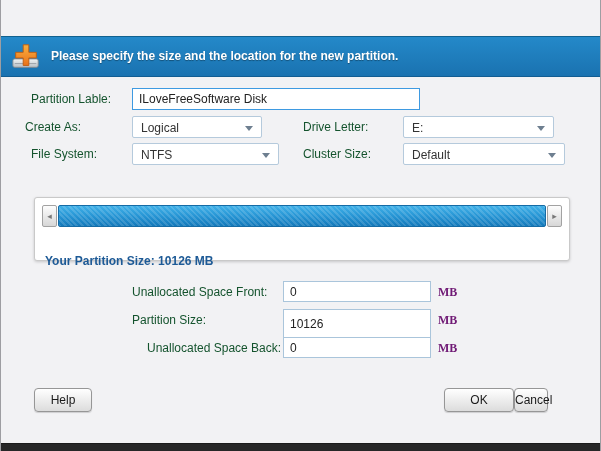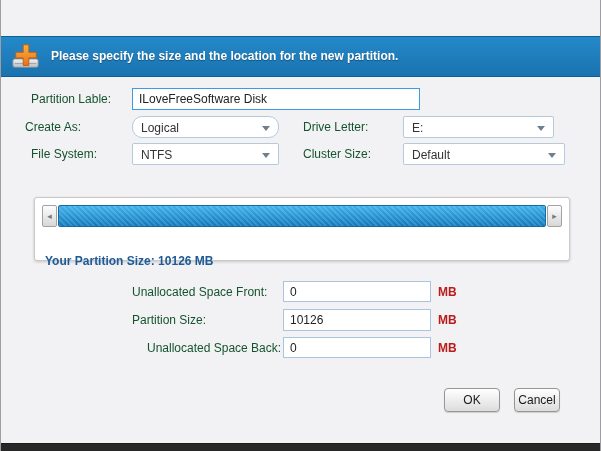--- a/index.html
+++ b/index.html
@@ -49,21 +49,21 @@
   .sl-btn span{font-size:9px;line-height:20px;color:#777;}
   .sl-btn.left{left:7px;}
   .sl-btn.right{right:7px;}
   .sl-track{position:absolute;left:23px;right:23px;top:7px;height:22px;
     border:1px solid #156ba5;border-radius:2px;box-sizing:border-box;cursor:pointer;
     background:
       repeating-linear-gradient(45deg,rgba(255,255,255,.14) 0 2px,rgba(255,255,255,0) 2px 4px),
       linear-gradient(#3fb0e8 0%,#2492d2 55%,#1379ba 100%);}
   .sl-summary{position:absolute;left:10px;top:36px;font-weight:bold;color:#1d5a96;margin-top:20px;}
   
-  .unit{position:absolute;font-weight:bold;color:#b91c1c;}
+  .unit{position:absolute;font-weight:bold;color:#701a75;font-family:Liberation Serif, serif;}
   
   .btn{position:absolute;height:24px;box-sizing:border-box;cursor:pointer;
     background:linear-gradient(#ffffff,#dcdcdc);border:1px solid #969696;
     border-radius:4px;color:#1a1a1a;text-align:center;line-height:22px;
     box-shadow:0 1px 1px rgba(0,0,0,.15);}
   
   .bottom-frame{position:absolute;left:0;right:0;bottom:0;height:7px;
     background:#272727;border-top:1px solid #1b1b1b;}
 </style>
 </head>
@@ -88,21 +88,21 @@
       <line x1="4" y1="23" x2="27" y2="23" stroke="#9aa1a7" stroke-width="1"></line>
       <path d="M13 3h6v8h8v6h-8v8h-6v-8H5v-6h8z" fill="url(#plusg)" stroke="#c05d10" stroke-width="1"></path>
     </svg>
     <span class="banner-msg">Please specify the size and the location for the new partition.</span>
   </div>
 
   <span class="lbl" style="left:30px;top:92px;">Partition Lable:</span>
   <input class="txt focus" style="left: 131px; top: 88px; width: 288px;" value="ILoveFreeSoftware Disk">
 
   <span class="lbl" style="left:24px;top:120px;">Create As:</span>
-  <div class="dd" style="left:131px;top:116px;width:147px;border-radius:10px;">
+  <div class="dd" style="left:131px;top:116px;width:130px;">
     <span class="dd-val">Logical</span>
     <span class="dd-arrow"></span>
   </div>
   <span class="lbl" style="left:302px;top:120px;">Drive Letter:</span>
   <div class="dd" style="left:402px;top:116px;width:151px;">
     <span class="dd-val">E:</span>
     <span class="dd-arrow"></span>
   </div>
 
   <span class="lbl" style="left:30px;top:147px;">File System:</span>
@@ -125,24 +125,25 @@
       <span>▸</span>
     </div>
     <span class="sl-summary">Your Partition Size: 10126 MB</span>
   </div>
 
   <span class="lbl" style="left:131px;top:285px;text-align:right;">Unallocated Space Front:</span>
   <input class="txt" style="left: 282px; top: 281px; width: 148px; height: 21px;" value="0">
   <span class="unit" style="left:437px;top:285px;">MB</span>
 
   <span class="lbl" style="left:131px;top:313px;">Partition Size:</span>
-  <input class="txt" style="left: 282px; top: 309px; width: 148px; height: 22px;" value="10126">
+  <input class="txt" style="left: 282px; top: 309px; width: 148px; height: 29px;" value="10126">
   <span class="unit" style="left:437px;top:313px;">MB</span>
 
   <span class="lbl" style="left:146px;top:341px;">Unallocated Space Back:</span>
   <input class="txt" style="left: 282px; top: 337px; width: 148px; height: 21px;" value="0">
   <span class="unit" style="left:437px;top:341px;">MB</span>
 
-  <div class="btn" style="left:443px;top:388px;width:56px;">OK</div>
-  <div class="btn" style="left:513px;top:388px;width:46px;">Cancel</div>
+  <div class="btn" style="left:33px;top:388px;width:58px;">Help</div>
+  <div class="btn" style="left:443px;top:388px;width:70px;">OK</div>
+  <div class="btn" style="left:513px;top:388px;width:34px;">Cancel</div>
 
   <div class="bottom-frame"></div>
 </div>
 
 </body></html>

